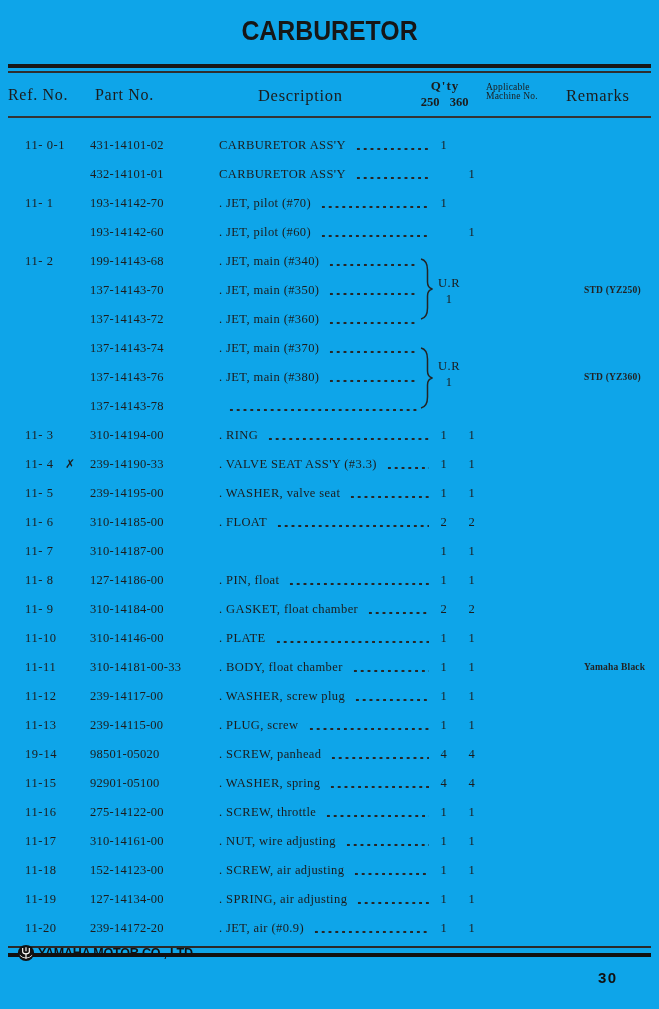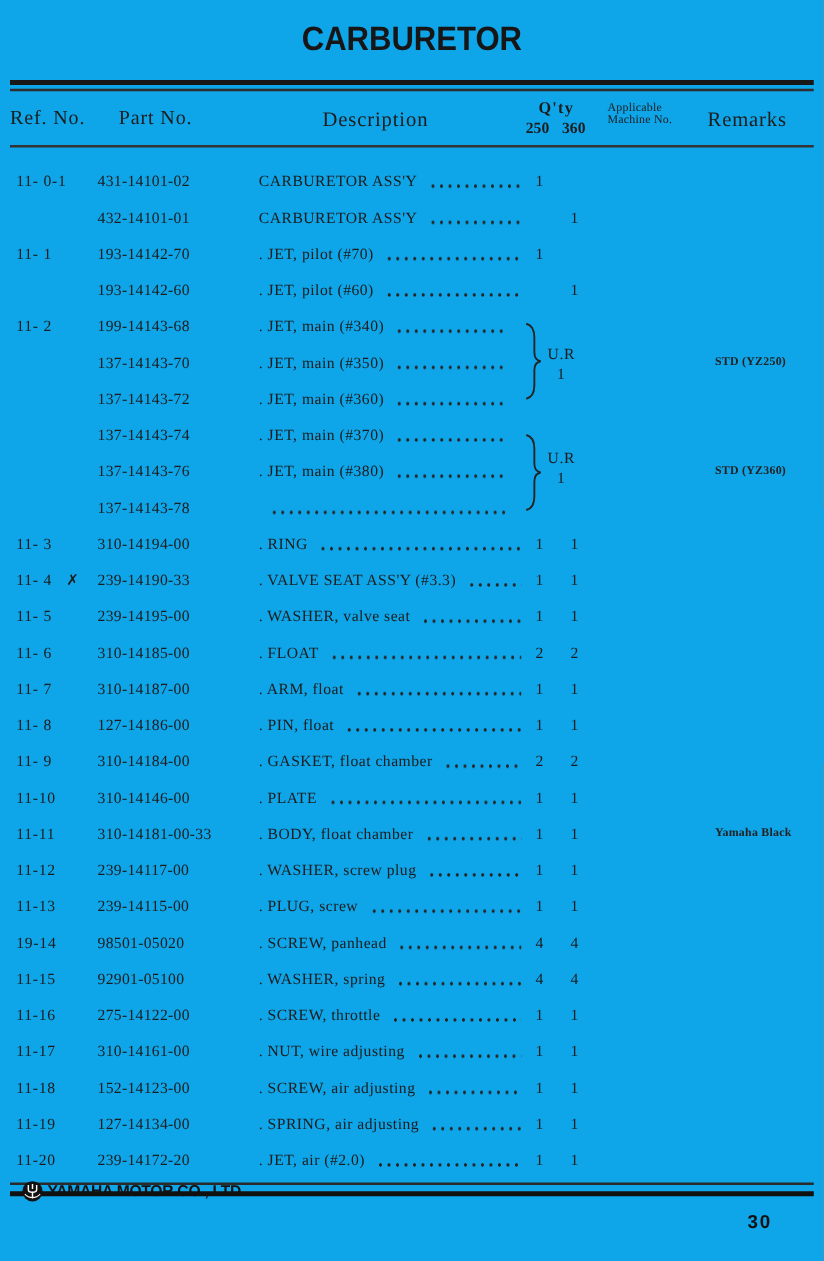--- a/index.html
+++ b/index.html
@@ -23,21 +23,21 @@
   .h-ref   { left:8px;   top:86px; }
   .h-part  { left:95px;  top:86px; }
   .h-desc  { left:258px; top:86px; font-size:16.5px; }
   .h-qty   { left:416px; top:78px; width:58px; text-align:center; font-weight:bold; font-size:13px; letter-spacing:1px; }
   .h-q250  { left:416px; top:95px; width:28px; text-align:center; font-weight:bold; font-size:12.5px; letter-spacing:0; }
   .h-q360  { left:445px; top:95px; width:28px; text-align:center; font-weight:bold; font-size:12.5px; letter-spacing:0; }
   .h-app   { left:486px; top:83px; font-size:9.5px; line-height:9px; letter-spacing:0.2px; }
   .h-rem   { left:566px; top:86px; font-size:16.5px; }
   .rule-head { position:absolute; left:8px; width:643px; top:116px; height:2px; background:#343434; }
 
-  .rows { position:absolute; top:131px; left:0; width:645px; }
+  .rows { position:absolute; top:131px; left:0; width:645px;padding-left:12px; }
   .row  { position:relative; height:29px; font-size:12.5px; }
   .c-ref  { position:absolute; left:13px; line-height:29px; white-space:pre; letter-spacing:0.6px; }
   .c-mark { position:absolute; left:53px; line-height:29px; font-size:12px; }
   .c-part { position:absolute; left:78px; line-height:29px; letter-spacing:0.25px; }
   .desc-area { position:absolute; left:207px; width:212px; height:29px; display:flex; }
   .c-desc { flex:0 0 auto; line-height:29px; white-space:pre; letter-spacing:0.4px; }
   .c-leader {
     flex:1 1 auto; margin:0 2px 0 9px;
     background-image:radial-gradient(circle at 50% 62%, #262626 1.15px, rgba(0,0,0,0) 1.5px);
     background-size:6.8px 29px; background-repeat:repeat-x;
@@ -273,24 +273,20 @@
     </span>
     <span class="c-q250">2</span>
     <span class="c-q360">2</span>
     <span class="c-remark"></span>
   </div>
 
   <div class="row">
     <span class="c-ref">11- 7</span>
     <span class="c-mark"></span>
     <span class="c-part">310-14187-00</span>
-    <span class="desc-area">
-      <span class="c-desc">. ARM, float</span>
-      <span class="c-leader"></span>
-    </span>
     <span class="c-q250">1</span>
     <span class="c-q360">1</span>
     <span class="c-remark"></span>
   </div>
 
   <div class="row">
     <span class="c-ref">11- 8</span>
     <span class="c-mark"></span>
     <span class="c-part">127-14186-00</span>
     <span class="desc-area">
@@ -443,21 +439,21 @@
     <span class="c-q250">1</span>
     <span class="c-q360">1</span>
     <span class="c-remark"></span>
   </div>
 
   <div class="row">
     <span class="c-ref">11-20</span>
     <span class="c-mark"></span>
     <span class="c-part">239-14172-20</span>
     <span class="desc-area">
-      <span class="c-desc">. JET, air (#2.0)</span>
+      <span class="c-desc">. JET, air (#0.9)</span>
       <span class="c-leader"></span>
     </span>
     <span class="c-q250">1</span>
     <span class="c-q360">1</span>
     <span class="c-remark"></span>
   </div>
 <div class="brace gA">
       <svg width="14" height="64" viewBox="0 0 14 64">
         <path d="M1,2 Q7.5,3.5 7.5,13 L7.5,25 Q7.5,31 12.5,32 Q7.5,33 7.5,39 L7.5,51 Q7.5,60.5 1,62" fill="none" stroke="#242424" stroke-width="1.5"></path>
       </svg>

